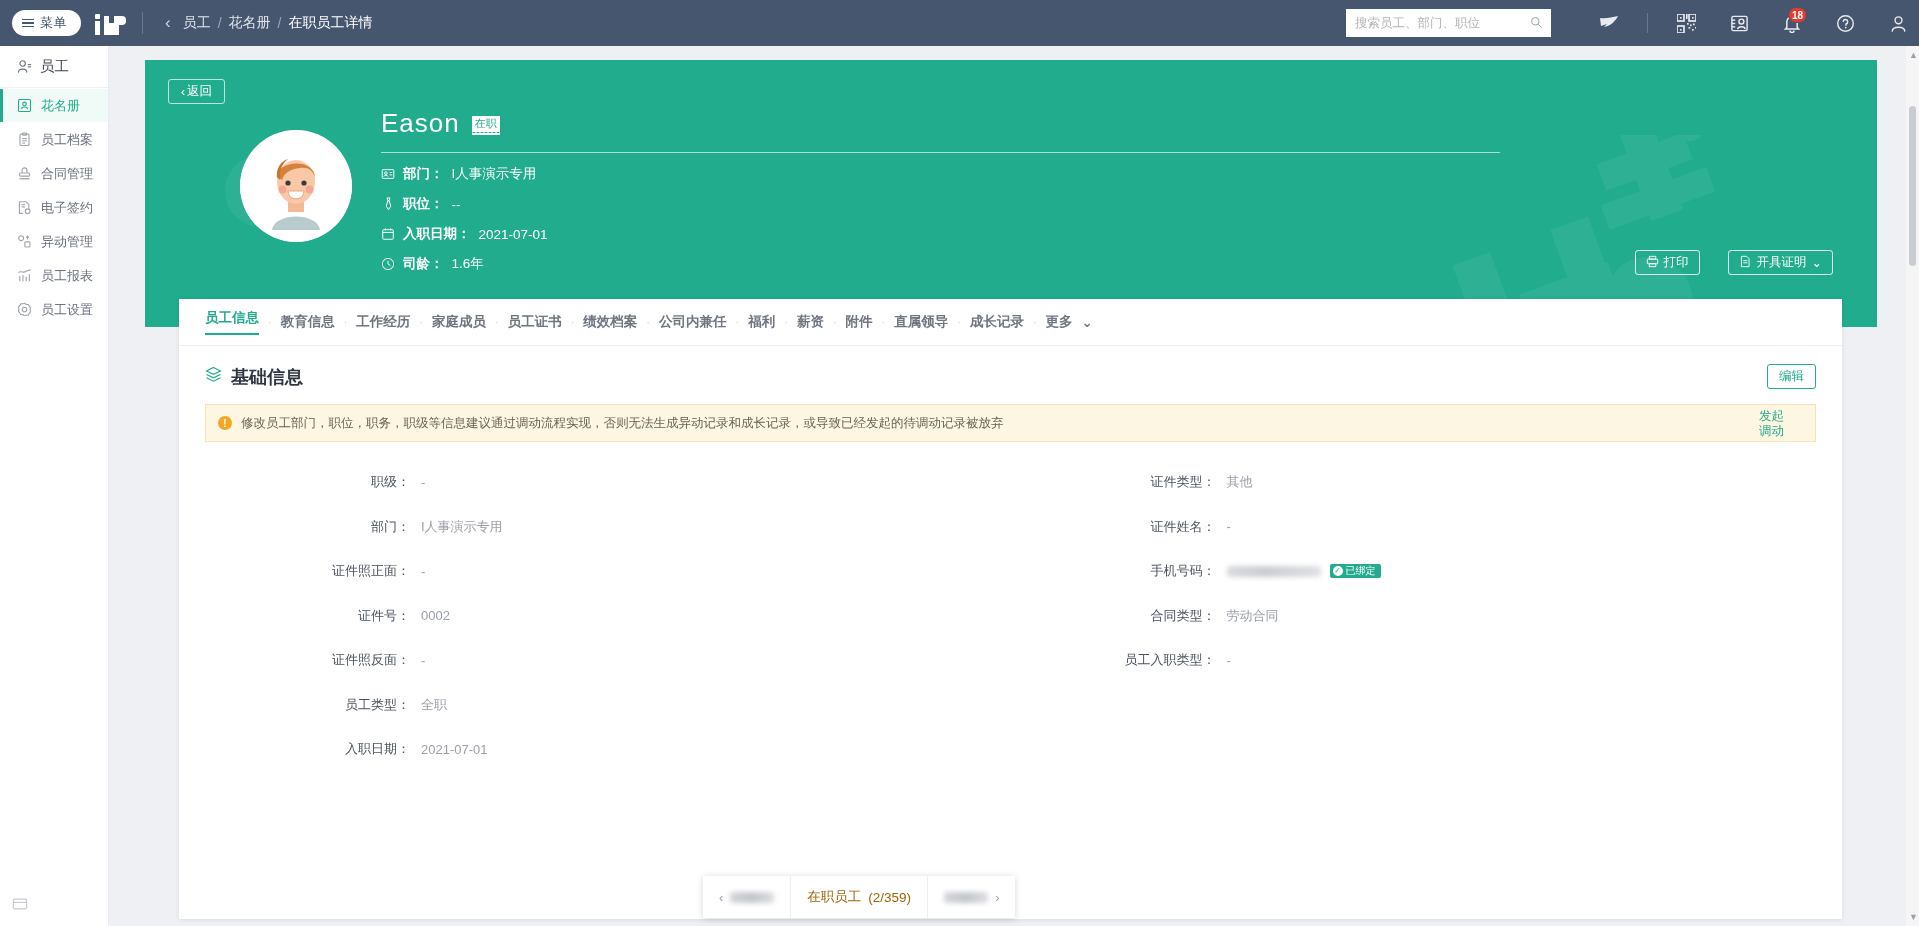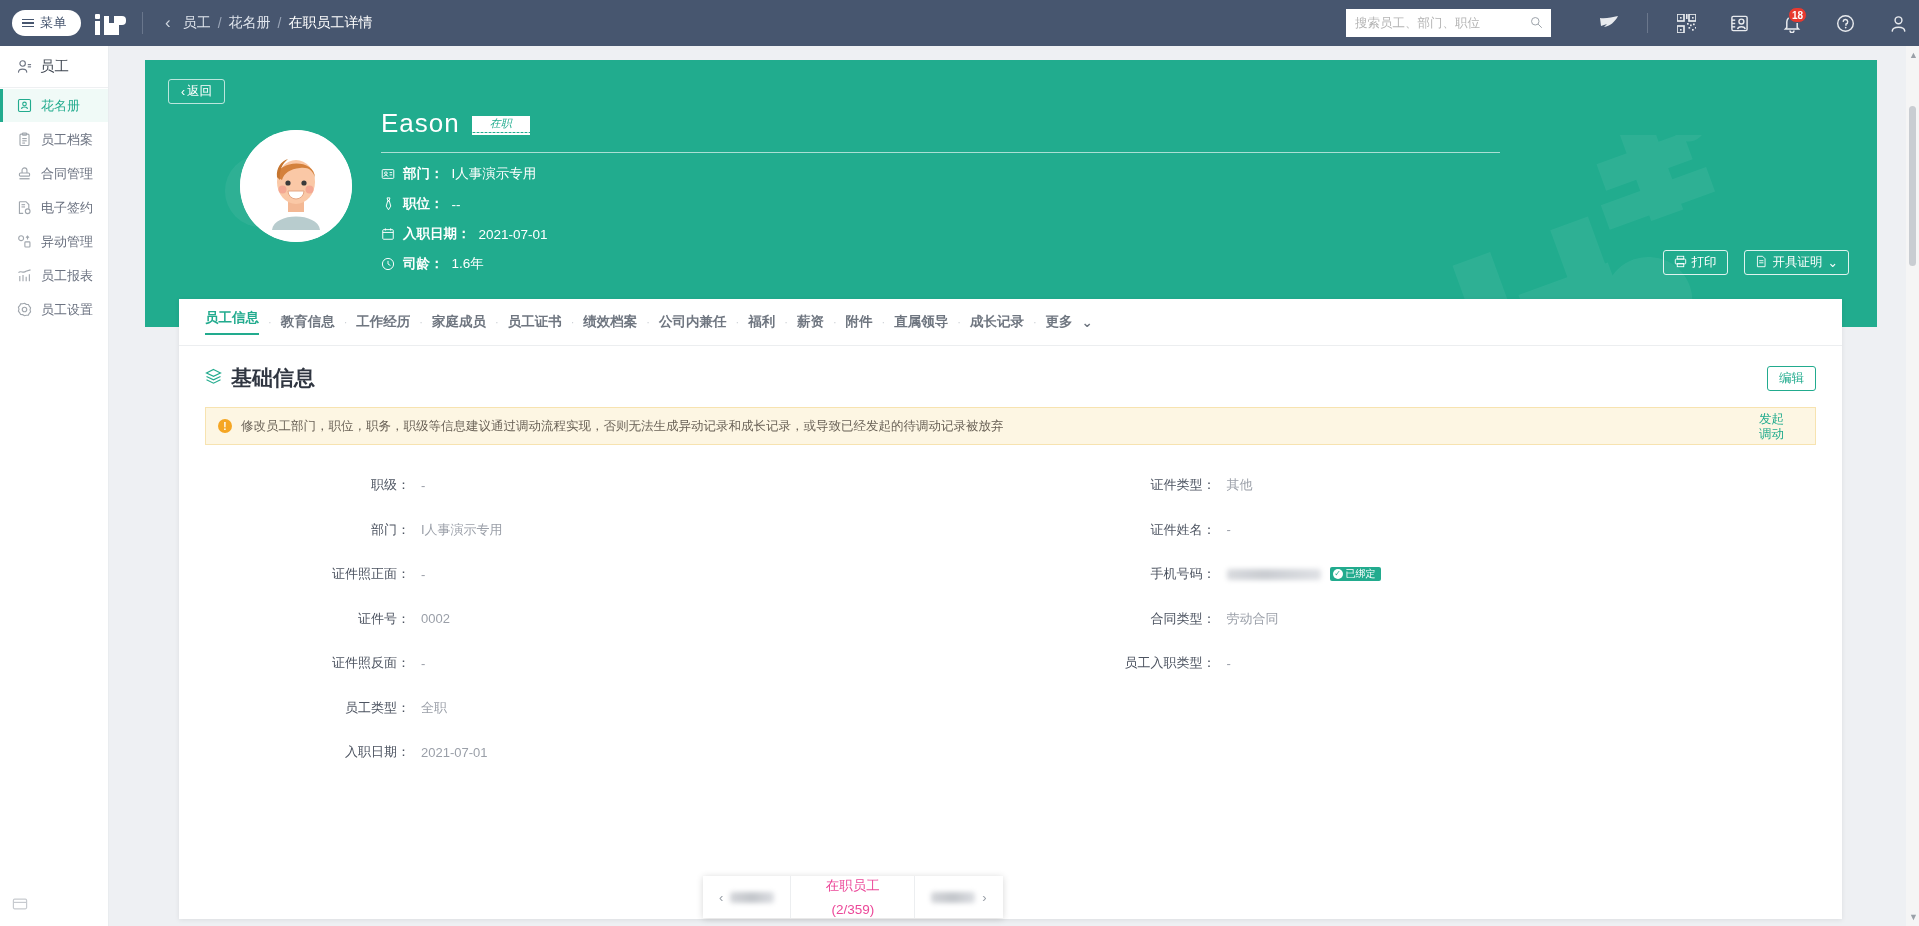--- a/index.html
+++ b/index.html
@@ -101,34 +101,34 @@
   }
   .avatar-ring {
     position: absolute; left: 95px; top: 70px; width: 112px; height: 112px;
     border-radius: 50%; background: #fff; overflow: hidden; z-index: 3;
   }
   .prof-head { position: absolute; left: 236px; top: 48px; width: 1240px; z-index: 3; }
   .prof-name-row { display: flex; align-items: center; gap: 12px; }
   .prof-name { font-size: 26px; color: #fff; font-weight: 300; letter-spacing: 1px; }
   .status-tag {
     position: relative; background: #fff; color: #21ac8e; font-size: 11px;
-    padding: 2px 18px 3px; line-height: 1; font-style: italic;
+    padding: 2px 3px 3px; line-height: 1;
   }
   .status-tag::after {
     content: ""; position: absolute; left: 0; bottom: -3px; width: 100%; height: 4px;
     background:
       radial-gradient(circle at 2px 0, transparent 2px, #fff 2.2px) repeat-x;
     background-size: 4px 4px;
   }
   .prof-rule { margin-top: 13px; width: 1119px; height: 1px; background: rgba(255,255,255,.62); }
   .irow { display: flex; align-items: center; gap: 8px; margin-top: 12px; color: #fff; font-size: 13.5px; }
   .irow .il { font-weight: bold; }
   .irow .iv { font-weight: normal; }
   .irow-ico { width: 14px; height: 14px; display: flex; align-items: center; justify-content: center; flex: 0 0 14px; }
-  .hdr-btns { position: absolute; right: 28px; top: 190px; display: flex; gap: 16px; z-index: 4; }
+  .hdr-btns { position: absolute; right: 44px; top: 190px; display: flex; gap: 28px; z-index: 4; }
   .hb {
     height: 25px; border: 1px solid rgba(255,255,255,.85); border-radius: 3px;
     display: flex; align-items: center; gap: 5px; padding: 0 10px;
     color: #fff; font-size: 12.5px; cursor: pointer;
   }
 
   
   .card {
     position: absolute; left: 70px; top: 253px; width: 1663px; height: 620px;
     background: #fff; box-shadow: 0 1px 5px rgba(0,0,0,.08); overflow: hidden;
@@ -136,21 +136,21 @@
   .tabs {
     display: flex; align-items: center; padding: 0 26px; height: 47px;
     border-bottom: 1px solid #eceef0; flex-wrap: nowrap;
   }
   .tab { font-size: 13.5px; color: #6f7680; cursor: pointer; white-space: nowrap; font-weight: bold; }
   .tab.active { color: #22ab8e; border-bottom: 2px solid #22ab8e; padding-bottom: 6px; }
   .tab-sep { color: #cdd1d6; margin: 0 9px; font-size: 11px; }
   .more-tab { display: flex; align-items: center; gap: 9px; }
 
   .sect-head { display: flex; align-items: center; padding: 18px 26px 0 26px; }
-  .sect-title { font-size: 21px; color: #303641; font-weight: bold; margin-left: 9px; }
+  .sect-title { font-size: 18px; color: #303641; font-weight: bold; margin-left: 9px; }
   .edit-btn {
     margin-left: auto; width: 49px; height: 25px; border: 1px solid #22ab8e;
     color: #22ab8e; font-size: 12.5px; border-radius: 3px;
     display: flex; align-items: center; justify-content: center; cursor: pointer;
   }
 
   .warn {
     margin: 15px 26px 0 26px; height: 38px; background: #fdf6e3;
     border: 1px solid #f7e3b0; display: flex; align-items: center;
     padding: 0 12px; position: relative;
@@ -188,21 +188,21 @@
   
   .pager {
     position: absolute; left: 594px; bottom: 8px; height: 42px; background: #fff;
     box-shadow: 0 1px 7px rgba(0,0,0,.16); display: flex; align-items: stretch; z-index: 50;
   }
   .pg-cell {
     display: flex; align-items: center; justify-content: center; gap: 7px;
     padding: 0 16px; font-size: 13.5px; cursor: pointer; min-width: 82px;
   }
   .pg-cell + .pg-cell { border-left: 1px solid #eceef0; }
-  .pg-mid { color: #ec4899; min-width: 124px; flex-direction: column; }
+  .pg-mid { color: #a16207; min-width: 124px; }
   .pg-blur {
     width: 44px; height: 11px; border-radius: 3px;
     background: linear-gradient(90deg,#d4d6da,#c2c5ca 50%,#dcdee2);
     filter: blur(2.6px);
   }
   .pg-arrow { color: #9aa0a8; font-size: 13px; }
 
   
   .vscroll-right { position: absolute; right: 0; top: 46px; width: 13px; height: 880px; background: #f5f5f5; z-index: 35; }
   .vscroll-thumb { position: absolute; top: 60px; left: 3px; width: 7px; height: 160px; background: #c9cdd2; border-radius: 4px; }

